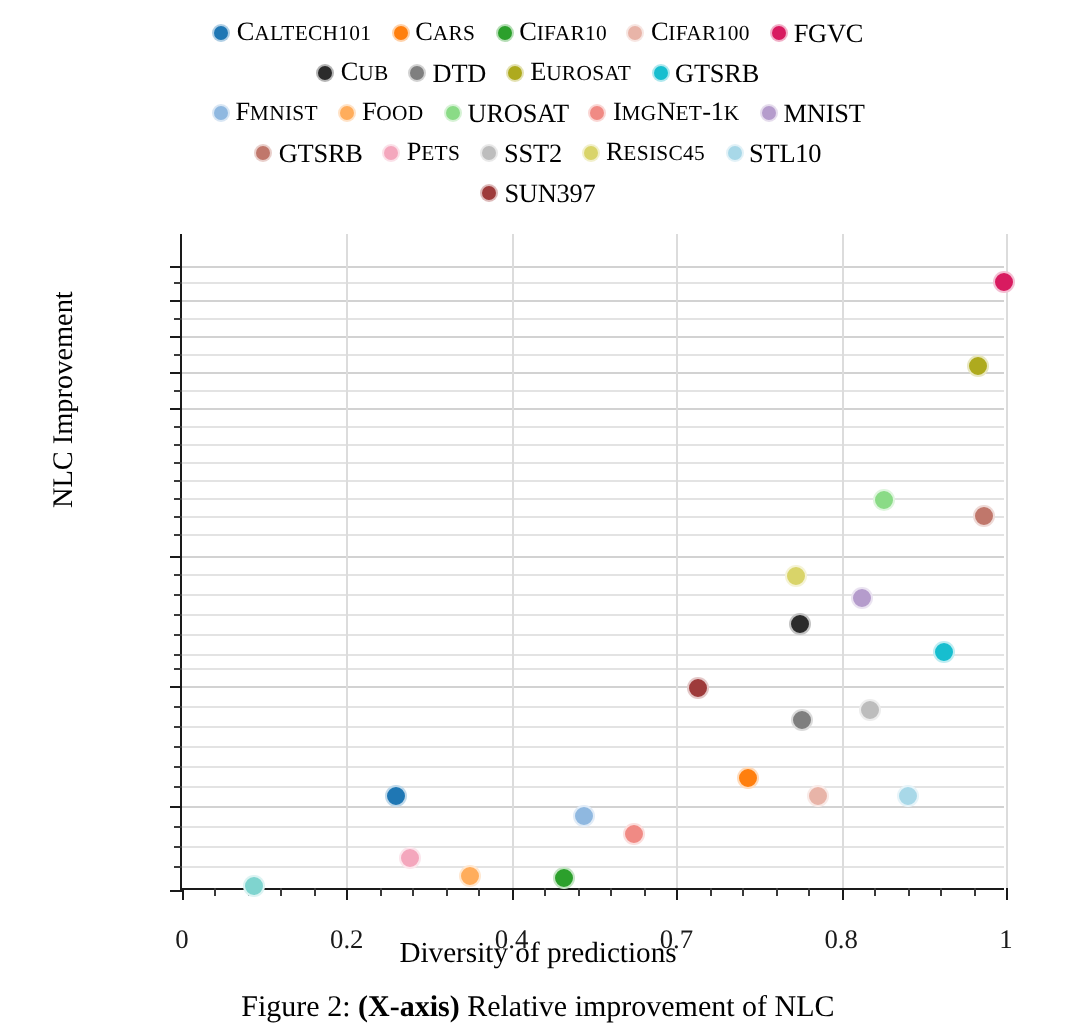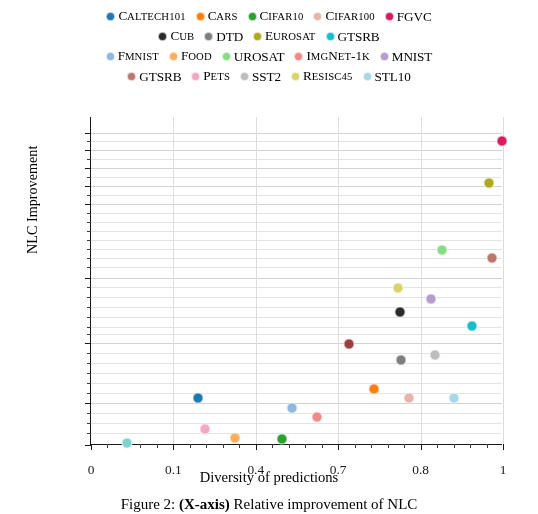--- a/index.html
+++ b/index.html
@@ -238,20 +238,26 @@
         <span class="legend-dot" style="background: rgb(189, 189, 189);"></span>
         <span class="legend-label">SST2</span>
       </span>
       <span class="legend-item">
         <span class="legend-dot" style="background: rgb(217, 212, 105);"></span>
         <span class="legend-label"><span class="sc-first">R</span><span class="sc-rest">ESISC45</span></span>
       </span>
       <span class="legend-item">
         <span class="legend-dot" style="background: rgb(168, 216, 232);"></span>
         <span class="legend-label">STL10</span>
+      </span>
+    </div>
+    <div class="legend-row">
+      <span class="legend-item">
+        <span class="legend-dot" style="background: rgb(158, 59, 59);"></span>
+        <span class="legend-label">SUN397</span>
       </span>
     </div>
   </div>
 
 <div id="plot-wrap">
 
   <div id="axis-title-y">NLC Improvement</div>
 
   <div id="axes">
     <div id="grid-h">
@@ -356,21 +362,21 @@
         <div class="tick-x major" style="left: 329.6px;"></div>
         <div class="tick-x" style="left: 346.08px;"></div>
         <div class="tick-x" style="left: 362.56px;"></div>
         <div class="tick-x" style="left: 379.04px;"></div>
         <div class="tick-x" style="left: 395.52px;"></div>
         <div class="tick-x major" style="left: 412px;"></div>
       </div>
     <div id="ylabels"></div>
     <div id="xlabels">
         <div class="xlabel-text" style="left: 0px;">0</div>
-        <div class="xlabel-text" style="left: 82.4px;">0.1</div>
+        <div class="xlabel-text" style="left: 82.4px;">0.2</div>
         <div class="xlabel-text" style="left: 164.8px;">0.4</div>
         <div class="xlabel-text" style="left: 247.2px;">0.7</div>
         <div class="xlabel-text" style="left: 329.6px;">0.8</div>
         <div class="xlabel-text" style="left: 412px;">1</div>
       </div>
     <div id="points">
         <div class="pt" title="Country211" style="left: 36px; top: 326px; background: rgb(127, 212, 207);"></div>
         <div class="pt" title="Caltech101" style="left: 107px; top: 281px; background: rgb(31, 119, 180);"></div>
         <div class="pt" title="Pets" style="left: 114px; top: 312px; background: rgb(244, 167, 189);"></div>
         <div class="pt" title="Cars" style="left: 144px; top: 321px; background: rgb(255, 173, 92);"></div>

